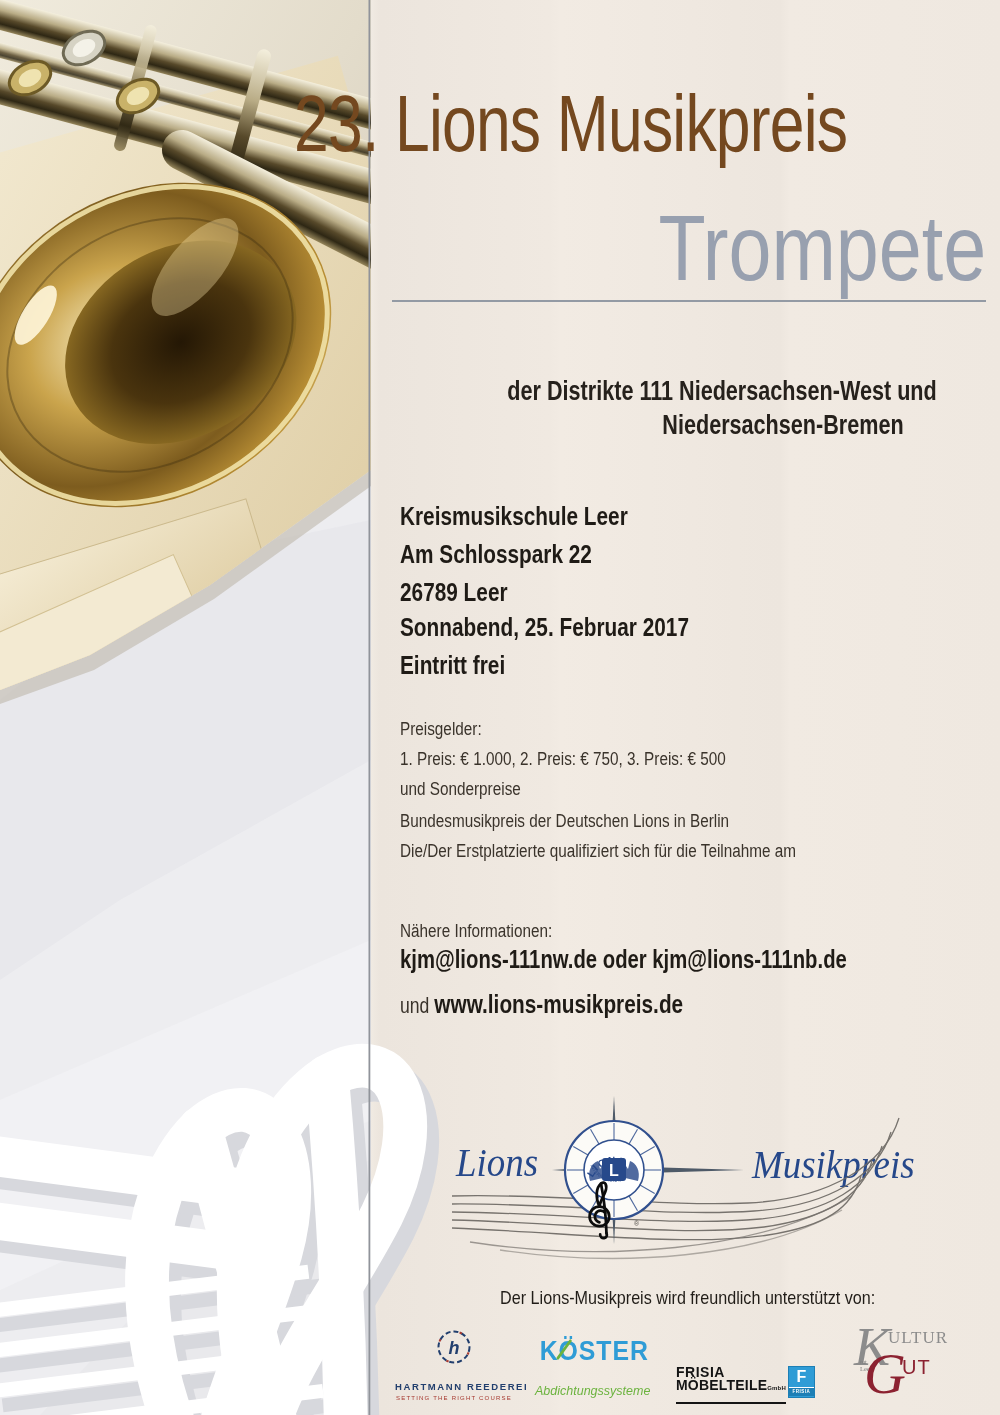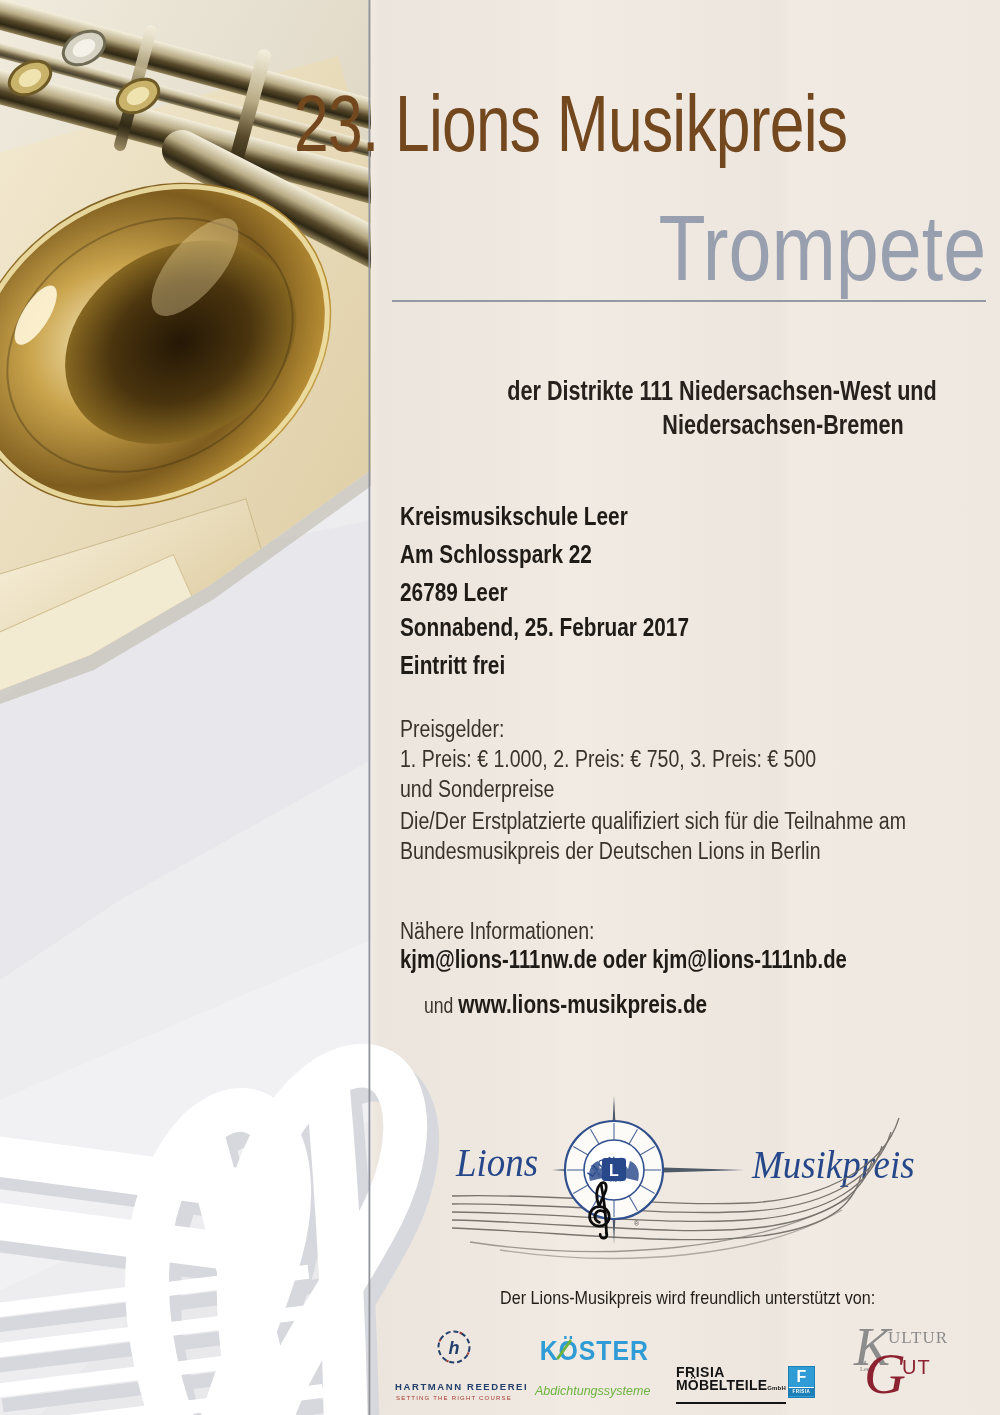--- a/index.html
+++ b/index.html
@@ -15,26 +15,26 @@
   .title{left:0;right:14px;top:84px;text-align:center;font-size:80px;line-height:80px;color:#74481f;}
   .title .sx{transform:scaleX(.78);transform-origin:100% 50%;letter-spacing:-1px;}
   .subtitle{left:0;right:14px;top:200px;text-align:right;font-size:92px;line-height:96px;color:#98a0af;}
   .subtitle .sx{transform:scaleX(.84);transform-origin:100% 50%;}
   .rule{left:392px;right:14px;top:300px;height:2px;background:#939aa4;}
   
   .district{left:400px;right:96px;top:374px;text-align:right;font-weight:bold;font-size:27px;line-height:34px;color:#26211c;}
   .district .sx{transform:scaleX(.8);transform-origin:100% 50%;}
   .boldblock{left:400px;font-weight:bold;font-size:26px;line-height:38px;color:#1f1b16;}
   .boldblock .sx{transform:scaleX(.8);transform-origin:0 50%;}
-  .regblock{left:400px;font-size:23px;line-height:30px;color:#3a332b;}
+  .regblock{left:400px;font-size:18px;line-height:30px;color:#3a332b;}
   .regblock .sx{transform:scaleX(.85);transform-origin:0 50%;}
   .venue{top:497px;} .event{top:608px;} .prizes{top:714px;} .qual{top:806px;} .infohead{top:916px;}
   .emails{left:400px;top:944px;font-weight:bold;font-size:26px;color:#1f1b16;}
   .emails .sx{transform:scaleX(.78);transform-origin:0 50%;}
-  .webline{left:400px;top:989px;font-size:22px;color:#3a332b;margin-left:24px;}
+  .webline{left:400px;top:989px;font-size:22px;color:#3a332b;}
   .webline .sx{transform:scaleX(.8);transform-origin:0 50%;}
   .webline b{font-size:26px;color:#1f1b16;}
   
   .lionsword,.musikword{font-family:"Liberation Serif",serif;font-style:italic;color:#26488a;font-size:41px;}
   .lionsword{left:456px;top:1138px;} .musikword{left:752px;top:1140px;}
   .lionsword .sx{transform:scaleX(.9);transform-origin:0 50%;}
   .musikword .sx{transform:scaleX(.9);transform-origin:0 50%;}
   
   .supphead{left:376px;width:624px;top:1287px;text-align:center;font-size:19px;color:#211d18;}
   .supphead .sx{transform:scaleX(.85);transform-origin:50% 50%;}
@@ -268,22 +268,22 @@
     <div><span class="sx">Eintritt frei</span></div>
   </div>
 
   <div class="abs regblock prizes">
     <div><span class="sx">Preisgelder:</span></div>
     <div><span class="sx">1. Preis: € 1.000, 2. Preis: € 750, 3. Preis: € 500</span></div>
     <div><span class="sx">und Sonderpreise</span></div>
   </div>
 
   <div class="abs regblock qual">
+    <div><span class="sx">Bundesmusikpreis der Deutschen Lions in Berlin</span></div>
     <div><span class="sx">Die/Der Erstplatzierte qualifiziert sich für die Teilnahme am</span></div>
-    <div><span class="sx">Bundesmusikpreis der Deutschen Lions in Berlin</span></div>
   </div>
 
   <div class="abs regblock infohead">
     <span class="sx">Nähere Informationen:</span>
   </div>
   <div class="abs emails">
     <span class="sx">kjm@lions-111nw.de oder kjm@lions-111nb.de</span>
   </div>
   <div class="abs webline">
     <span class="sx"><span>und</span>

